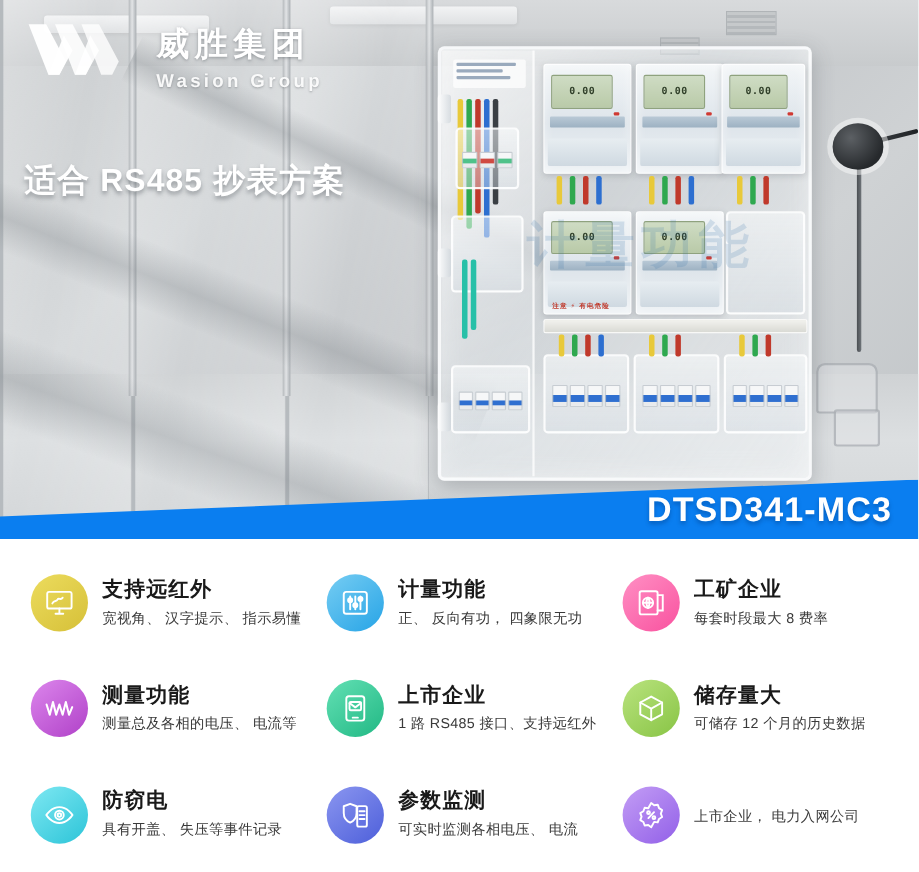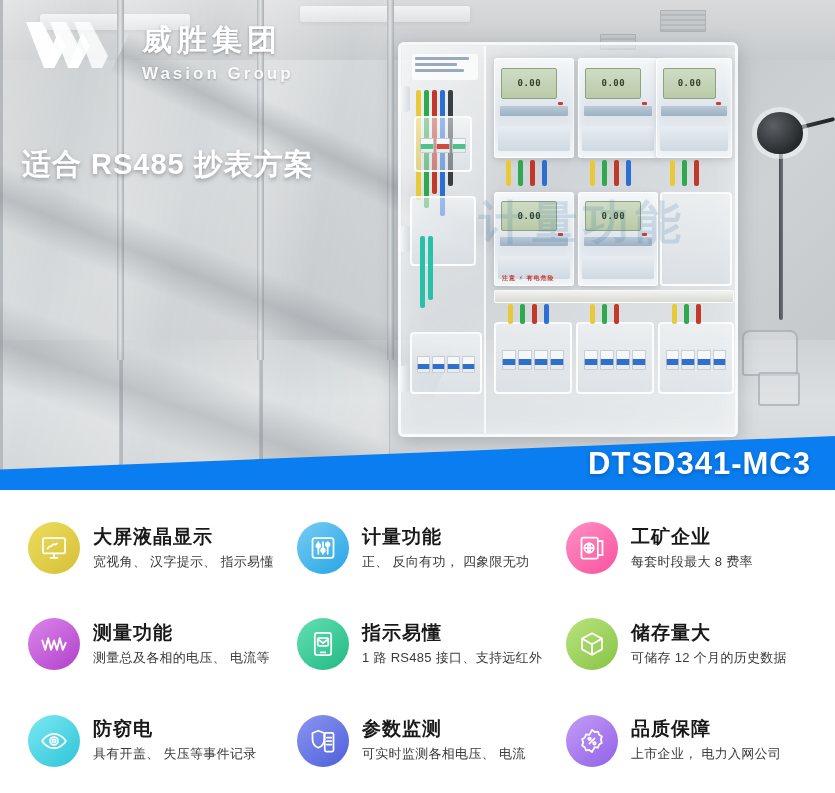--- a/index.html
+++ b/index.html
@@ -412,21 +412,21 @@
 
   <div class="feat">
     <div class="feat-icon" style="background:linear-gradient(140deg,#ecdc5e,#d6c038);">
       <svg viewBox="0 0 24 24" fill="none" stroke="#ffffff" stroke-width="1.5" stroke-linecap="round" stroke-linejoin="round">
         <rect x="2.5" y="3.5" width="19" height="13" rx="1.5"></rect>
         <path d="M9 20.5h6M12 16.5v4"></path>
         <path d="M6.5 12.5c1.5-3 3-1 4-3s2.5 1 4-1.5"></path>
       </svg>
     </div>
     <div class="feat-txt">
-      <div class="feat-title">大屏液晶显示</div>
+      <div class="feat-title">支持远红外</div>
       <div class="feat-desc">宽视角、 汉字提示、 指示易懂</div>
     </div>
   </div>
 
   <div class="feat">
     <div class="feat-icon" style="background:linear-gradient(140deg,#76cdf3,#27a4e6);">
       <svg viewBox="0 0 24 24" fill="none" stroke="#ffffff" stroke-width="1.5" stroke-linecap="round">
         <rect x="3" y="3.5" width="18" height="17" rx="2"></rect>
         <path d="M8 7v10M12 7v10M16 7v10"></path>
         <circle cx="8" cy="10" r="1.6" fill="#ffffff"></circle>
@@ -470,21 +470,21 @@
   <div class="feat">
     <div class="feat-icon" style="background:linear-gradient(140deg,#63e0b4,#21b884);">
       <svg viewBox="0 0 24 24" fill="none" stroke="#ffffff" stroke-width="1.5" stroke-linecap="round" stroke-linejoin="round">
         <rect x="5" y="2.5" width="14" height="19" rx="2"></rect>
         <path d="M10 19.2h4"></path>
         <rect x="7.5" y="7" width="9" height="6.5" rx="1"></rect>
         <path d="M7.5 7.8l4.5 3.4 4.5-3.4"></path>
       </svg>
     </div>
     <div class="feat-txt">
-      <div class="feat-title">指示易懂</div>
+      <div class="feat-title">上市企业</div>
       <div class="feat-desc">1 路 RS485 接口、支持远红外</div>
     </div>
   </div>
 
   <div class="feat">
     <div class="feat-icon" style="background:linear-gradient(140deg,#b9e37e,#88c445);">
       <svg viewBox="0 0 24 24" fill="none" stroke="#ffffff" stroke-width="1.5" stroke-linecap="round" stroke-linejoin="round">
         <path d="M12 2.8l8.5 4.6v9.2L12 21.2 3.5 16.6V7.4z"></path>
         <path d="M12 12.2l8.5-4.8M12 12.2L3.5 7.4M12 12.2v9"></path>
       </svg>
@@ -526,18 +526,17 @@
   <div class="feat">
     <div class="feat-icon" style="background:linear-gradient(140deg,#c39df5,#9260e8);">
       <svg viewBox="0 0 24 24" fill="none" stroke="#ffffff" stroke-width="1.5" stroke-linecap="round" stroke-linejoin="round">
         <path d="M12 2.6l2.3 1.7 2.8-.4 1 2.7 2.4 1.5-1 2.7 1 2.7-2.4 1.5-1 2.7-2.8-.4L12 21.4l-2.3-1.7-2.8.4-1-2.7-2.4-1.5 1-2.7-1-2.7 2.4-1.5 1-2.7 2.8.4z"></path>
         <path d="M9.8 14.3l4.4-4.6"></path>
         <circle cx="9.9" cy="10.1" r="1.1"></circle>
         <circle cx="14.1" cy="14" r="1.1"></circle>
       </svg>
     </div>
     <div class="feat-txt">
-      <div class="feat-title">品质保障</div>
       <div class="feat-desc">上市企业， 电力入网公司</div>
     </div>
   </div>
 
 </div>
 
 </body></html>

